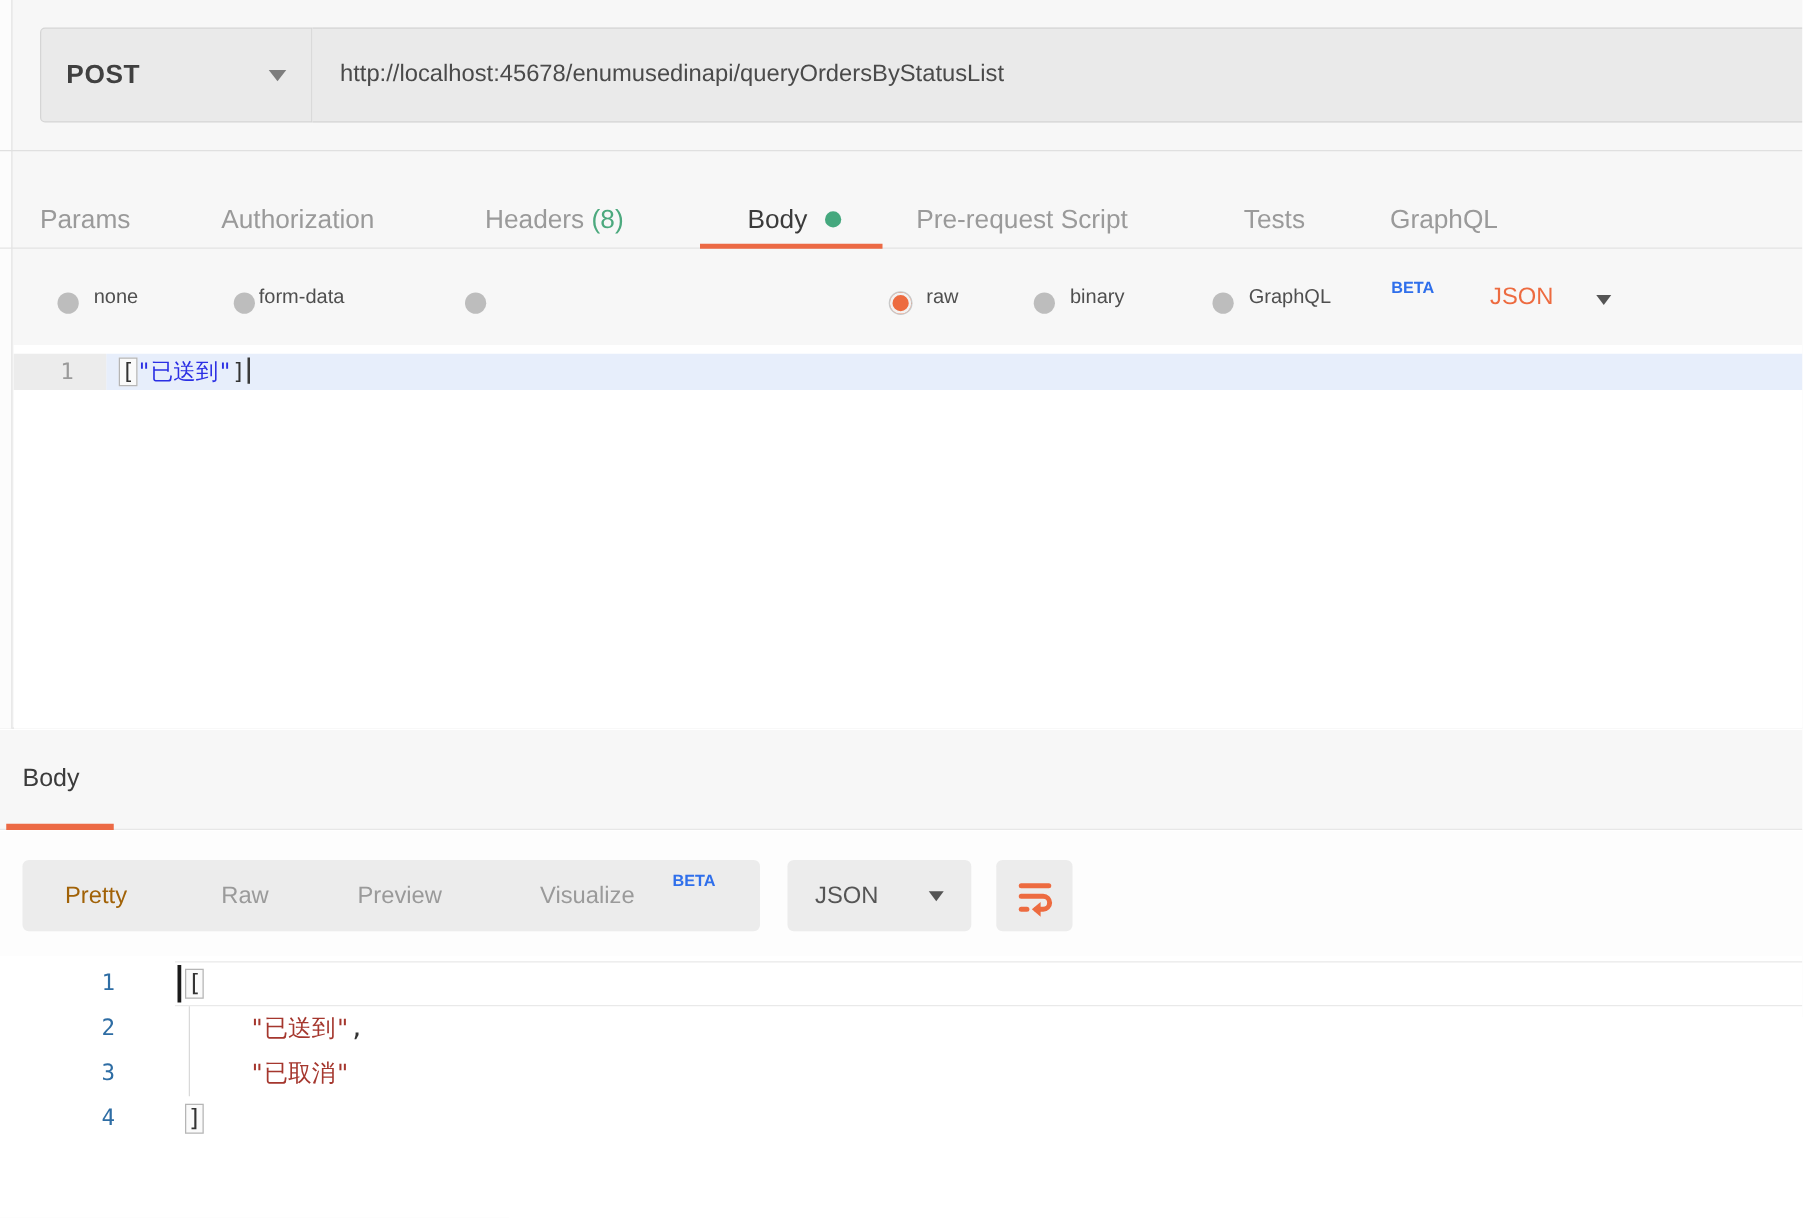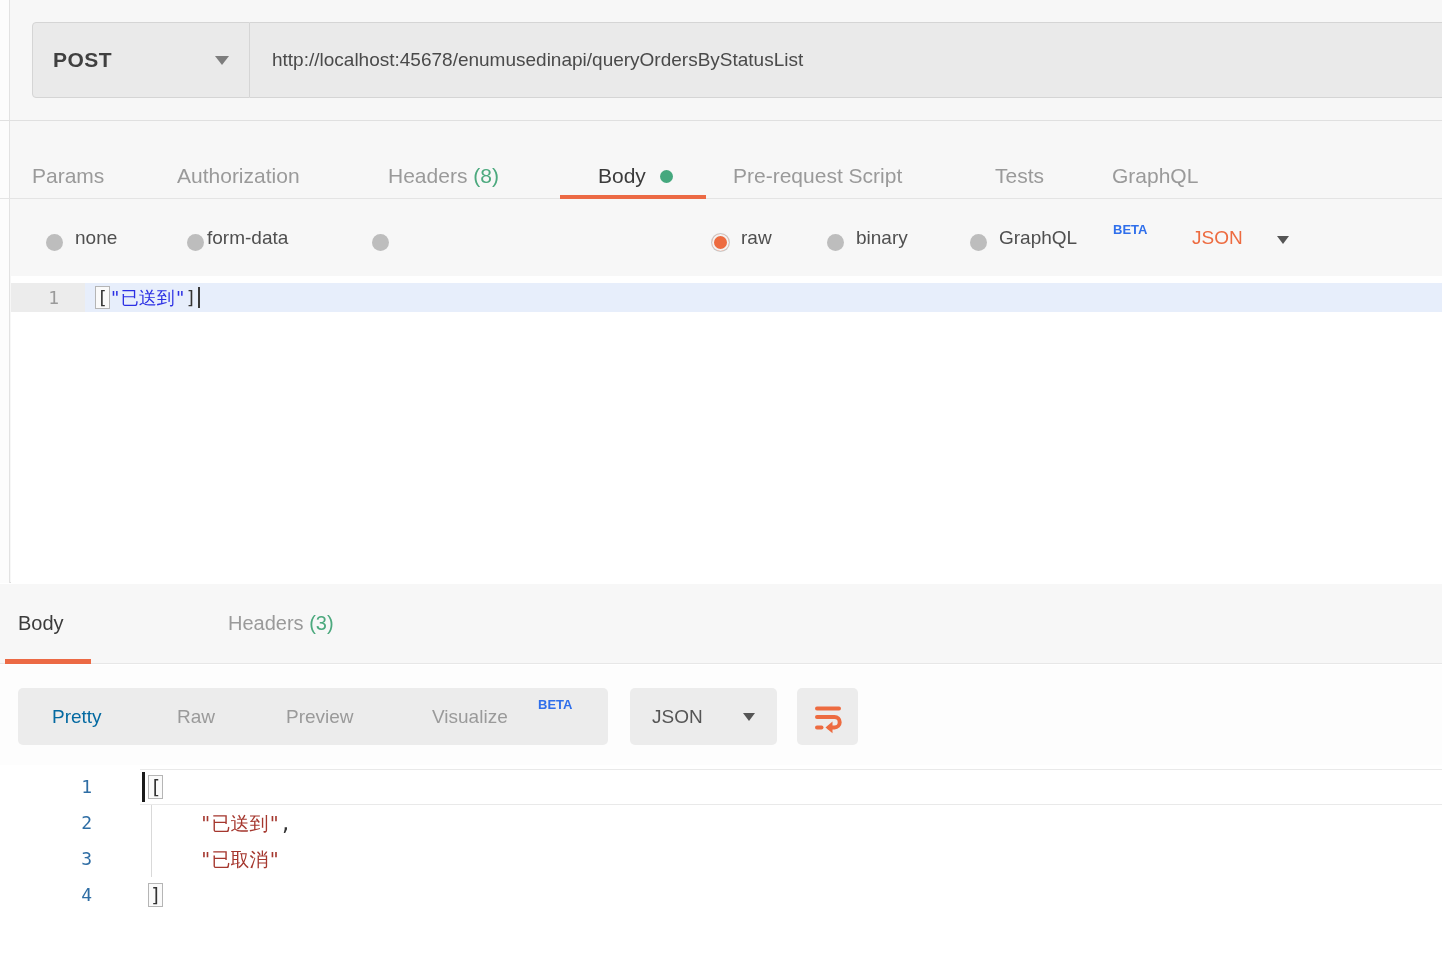--- a/index.html
+++ b/index.html
@@ -37,21 +37,21 @@
                 background:#45A87E; margin-left:14px; }
   .req-underline { position:absolute; left:560px; bottom:-1px; width:146px; height:4px;
                    background:#EC6A45; }
 
   .mode-row { position:absolute; left:0; right:0; top:200px; height:76px; }
   .radio { position:absolute; top:34px; width:17px; height:17px; border-radius:50%;
            background:#bdbdbd; cursor:pointer; }
   .radio.sel { background:#ED6B40;
                box-shadow: inset 0 0 0 2px #f2f2f2, 0 0 0 1px #c9c9c9; }
   .radio-label { position:absolute; top:0; height:76px; line-height:76px;
-                 font-size:19px; color:#4f4f4f; cursor:pointer; white-space:nowrap; }
+                 font-size:16px; color:#4f4f4f; cursor:pointer; white-space:nowrap; }
   .beta-badge { position:absolute; font-size:13px; font-weight:700; color:#2F6FEB;text-align:right; }
   .lang-label { position:absolute; top:0; height:76px; line-height:76px;
                 font-size:19px; color:#ED6B40; cursor:pointer; }
   .mode-row .tri-down.small { position:absolute; top:36px;
     border-left:6px solid transparent; border-right:6px solid transparent;
     border-top:8px solid #555; cursor:pointer; }
 
   .req-editor { position:absolute; left:11px; right:0; top:276px; height:307px;
                 background:#ffffff; font-family:"DejaVu Sans Mono", monospace; }
   .req-active-line { position:absolute; left:74px; right:0; top:7px; height:29px;
@@ -75,21 +75,21 @@
               color:#9a9a9a; cursor:pointer; white-space:nowrap; }
   .resp-tab.active { color:#3b3b3b; }
   .resp-underline { position:absolute; left:5px; bottom:-1px; width:86px; height:5px;
                     background:#EC6A45; }
 
   .toolbar { position:absolute; left:0; right:0; top:81px; height:100px; background:#fdfdfd; }
   .seg-group { position:absolute; left:18px; top:23px; width:590px; height:57px;
                background:#ececec; border-radius:5px; }
   .seg { position:absolute; top:0; height:57px; line-height:57px; font-size:19px;
          color:#9a9a9a; cursor:pointer; white-space:nowrap; }
-  .seg.active { color:#0369a1;text-align:center; }
+  .seg.active { color:#a16207;text-align:center; }
   .seg-group .beta-badge { top:9px; }
   .lang-box { position:absolute; left:630px; top:23px; width:147px; height:57px;
               background:#ececec; border-radius:5px; cursor:pointer; }
   .lang-box .lang2 { position:absolute; left:22px; top:0; height:57px; line-height:57px;
                      font-size:19px; color:#555555; }
   .lang-box .tri-down { position:absolute; right:22px; top:25px;
     border-left:6px solid transparent; border-right:6px solid transparent;
     border-top:8px solid #555; }
   .wrap-box { position:absolute; left:797px; top:23px; width:61px; height:57px;
               background:#ececec; border-radius:5px; display:flex; align-items:center;
@@ -167,21 +167,20 @@
       <div class="req-active-line"></div>
       <div class="gutter-cell">1</div>
       <div class="req-code"><span class="tok-bracket match-box">[</span><span class="tok-string-blue">"已送到"</span><span class="tok-bracket">]</span><span class="cursor-bar"></span></div>
     </div>
   </div>
 
   <div class="resp">
 
     <div class="resp-tabs">
       <div class="resp-tab active" style="left:18px"><span>Body</span></div>
-      <div class="resp-tab" style="left:228px"><span>Headers</span> <span class="count-green">(3)</span></div>
       <div class="resp-underline"></div>
     </div>
 
     <div class="toolbar">
       <div class="seg-group">
         <span class="seg active" style="left:34px">Pretty</span>
         <span class="seg" style="left:159px">Raw</span>
         <span class="seg" style="left:268px">Preview</span>
         <span class="seg" style="left:414px">Visualize</span>
         <span class="beta-badge" style="left:520px">BETA</span>

